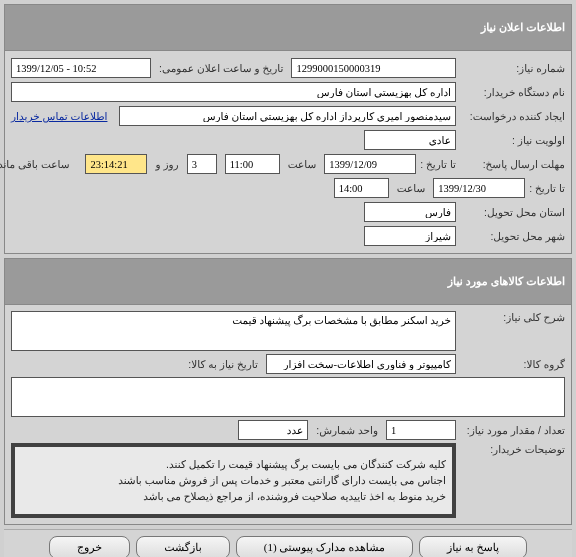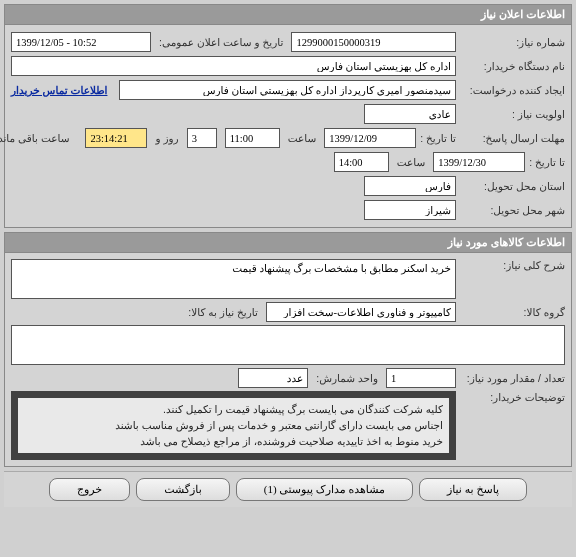--- a/index.html
+++ b/index.html
@@ -12,21 +12,21 @@
     color: #000;
   }
   .panel {
     border: 1px solid #888;
     margin: 4px;
     background: #d4d4d4;
   }
   .panel-header {
     background: #9a9a9a;
     color: #fff;
-    padding: 3px 6px;
+    padding: 16px 6px;
     font-weight: bold;
     font-size: 11px;
     border-bottom: 1px solid #888;
   }
   .panel-body {
     padding: 4px 6px;
   }
   .row {
     display: flex;
     align-items: center;
@@ -63,21 +63,20 @@
   .w90 { width: 92px; }
   .w140 { width: 140px; }
   .w160 { width: 170px; }
   textarea.field { height: 40px; resize: none; }
   .link-btn {
     color: #0a2aa0;
     text-decoration: underline;
     cursor: pointer;
     font-size: 10.5px;
     margin-right: 8px;
-    font-weight: bold;
   }
   .note {
     font-size: 10.5px;
     color: #222;
     line-height: 1.5;
     padding: 2px 2px;
   }
   .actions {
     display: flex;
     justify-content: center;
@@ -185,21 +184,21 @@
 
     <div class="row">
       <span class="lbl">تعداد / مقدار مورد نیاز:</span>
       <input class="field ltr" style="width: 70px;" value="1">
       <span class="lbl2">واحد شمارش:</span>
       <input class="field" style="width: 70px;" readonly="" value="عدد">
     </div>
 
     <div class="row" style="align-items:flex-start">
       <span class="lbl">توضیحات خریدار:</span>
-      <div class="note grow" style="white-space:pre-line;border:7px solid #404040;background:#e9e9e9;padding:4px 6px;">کلیه شرکت کنندگان می بایست برگ پیشنهاد قیمت را تکمیل کنند.
+      <div class="note grow" style="white-space:pre-line;border:4px solid #404040;background:#e9e9e9;padding:10px 6px;">کلیه شرکت کنندگان می بایست برگ پیشنهاد قیمت را تکمیل کنند.
 اجناس می بایست دارای گارانتی معتبر و خدمات پس از فروش مناسب باشند
 خرید منوط به اخذ تاییدیه صلاحیت فروشنده، از مراجع ذیصلاح می باشد</div>
     </div>
 
   </div>
 </div>
 
 <div class="actions">
   <button class="btn">پاسخ به نیاز</button>
   <button class="btn">مشاهده مدارک پیوستی (1)</button>

